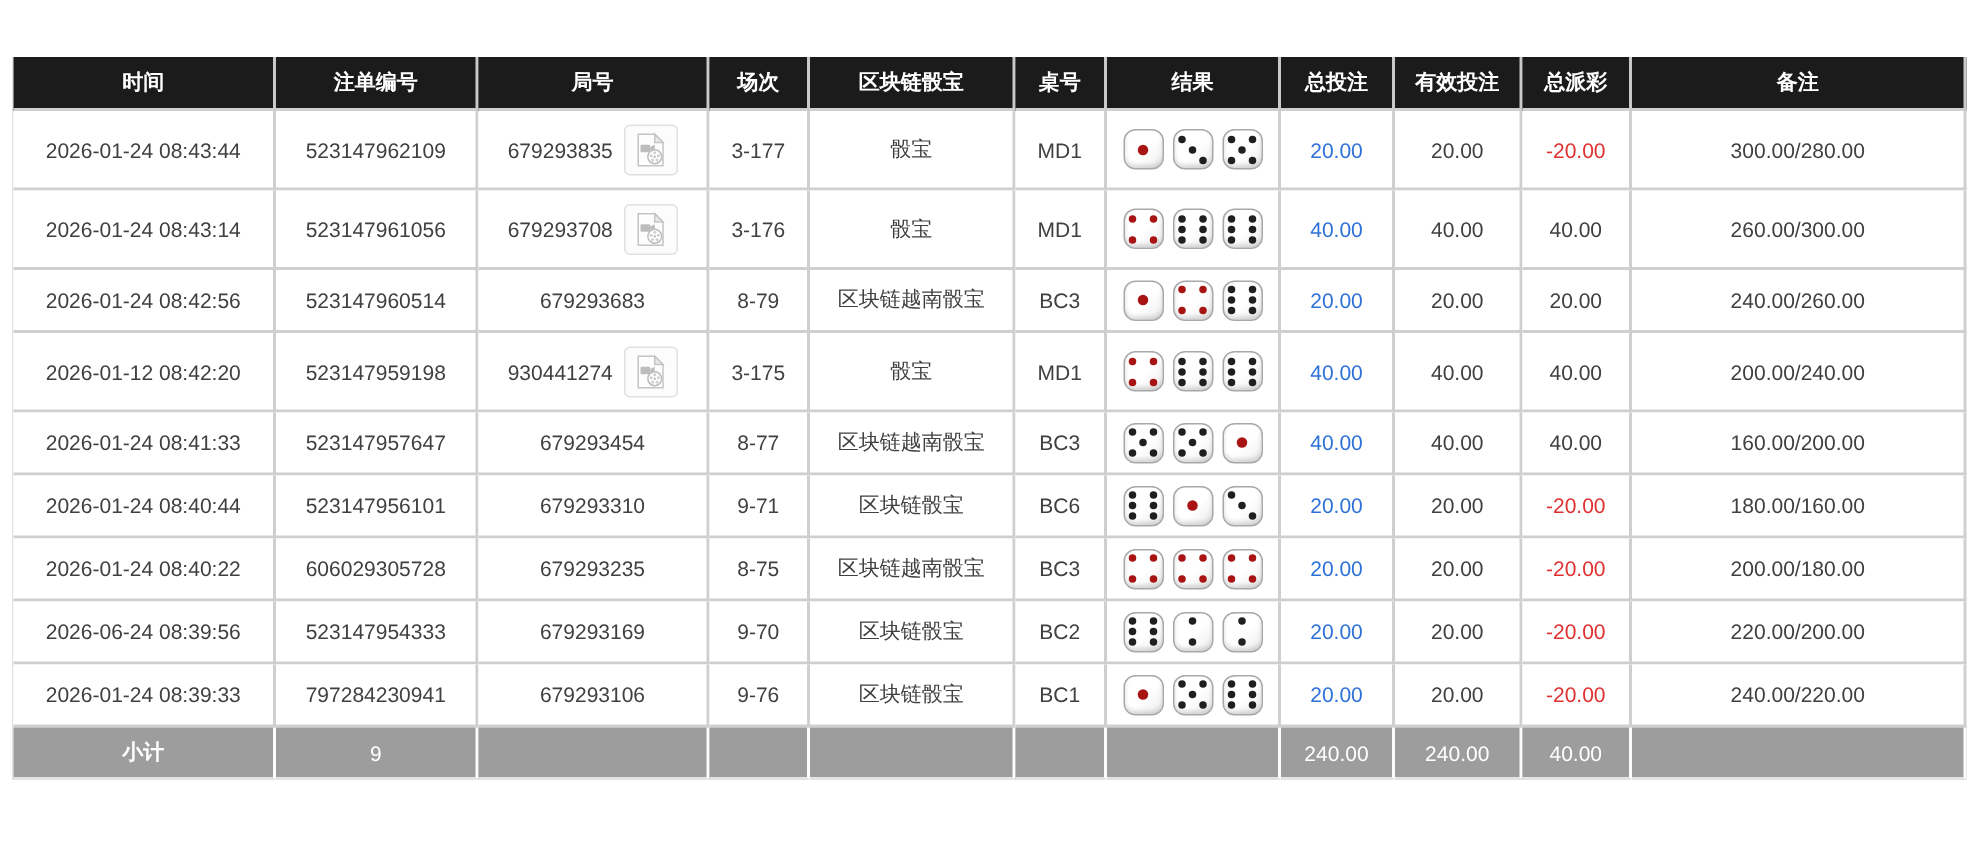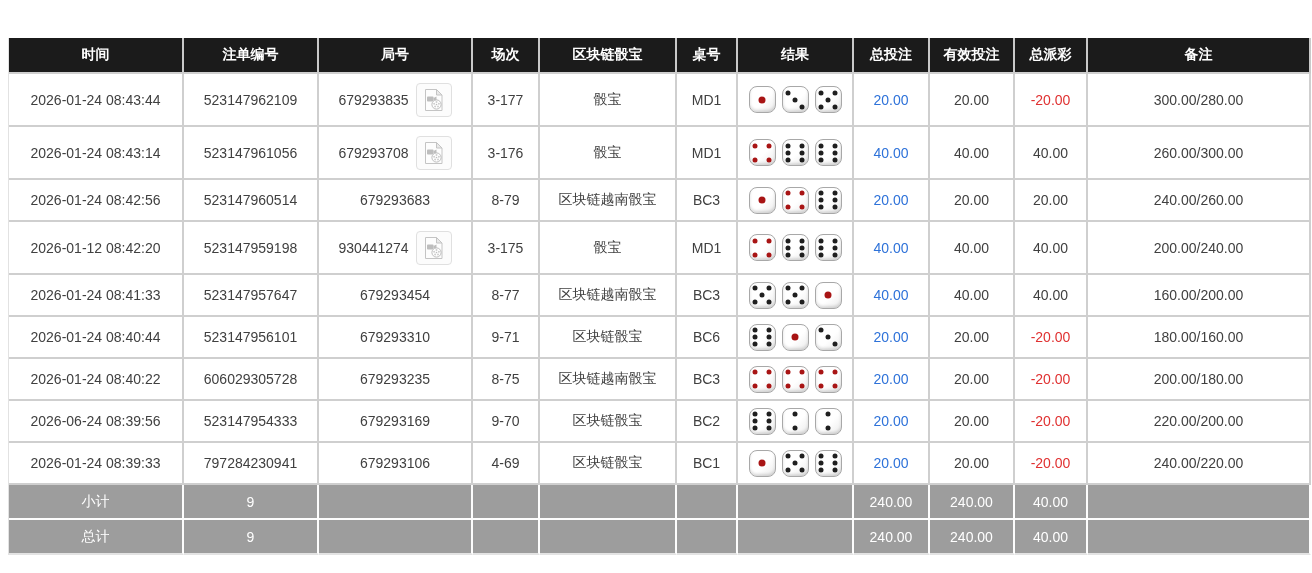--- a/index.html
+++ b/index.html
@@ -37,21 +37,21 @@
     border-right:2px solid var(--grid);border-bottom:2px solid var(--grid);
     padding:0 4px;height:42px;
   }
   tr.row-tall td{height:53px;}
   tfoot td{
     background:var(--summary-bg);color:#ffffff;
     border-right:2px solid #fdfdfd;border-bottom:2px solid #fdfdfd;
     height:35px;
   }
   tfoot tr:last-child td{border-bottom:2px solid #e3e3e3;}
-  tfoot td.sum-label{font-weight:normal;}
+  tfoot td.sum-label{font-weight:bold;}
   .blue{color:var(--blue);cursor:pointer;}
   td.neg{color:var(--red);}
   .round-wrap{display:flex;align-items:center;justify-content:center;gap:7px;}
   .video-btn{
     width:36px;height:34px;display:flex;align-items:center;justify-content:center;
     background:#fcfcfc;border:1px solid #e0e0e0;border-radius:4px;padding:0;cursor:pointer;
   }
   .dice-group{display:flex;align-items:center;justify-content:center;gap:6px;}
   .die{
     width:27px;height:27px;position:relative;flex:0 0 auto;
@@ -477,21 +477,21 @@
   </tr>
         <tr>
     <td>2026-01-24 08:39:33</td>
     <td>797284230941</td>
     <td>
       <div class="round-wrap">
         <span>679293106</span>
 
       </div>
     </td>
-    <td>4-69</td>
+    <td>9-76</td>
     <td>区块链骰宝</td>
     <td>BC1</td>
     <td>
       <div class="dice-group">
               <div class="die red">
                 <span class="pip big" style="top: 50%; left: 50%;"></span>
               </div>
               <div class="die">
                 <span class="pip" style="top: 22%; left: 22%;"></span>
                 <span class="pip" style="top: 22%; left: 78%;"></span>
@@ -524,28 +524,15 @@
     <td></td>
     <td></td>
     <td></td>
     <td></td>
     <td></td>
     <td>240.00</td>
     <td>240.00</td>
     <td>40.00</td>
     <td></td>
   </tr>
-        <tr>
-    <td class="sum-label">总计</td>
-    <td>9</td>
-    <td></td>
-    <td></td>
-    <td></td>
-    <td></td>
-    <td></td>
-    <td>240.00</td>
-    <td>240.00</td>
-    <td>40.00</td>
-    <td></td>
-  </tr>
       </tfoot>
   </table>
 </div>
 
 </body></html>

